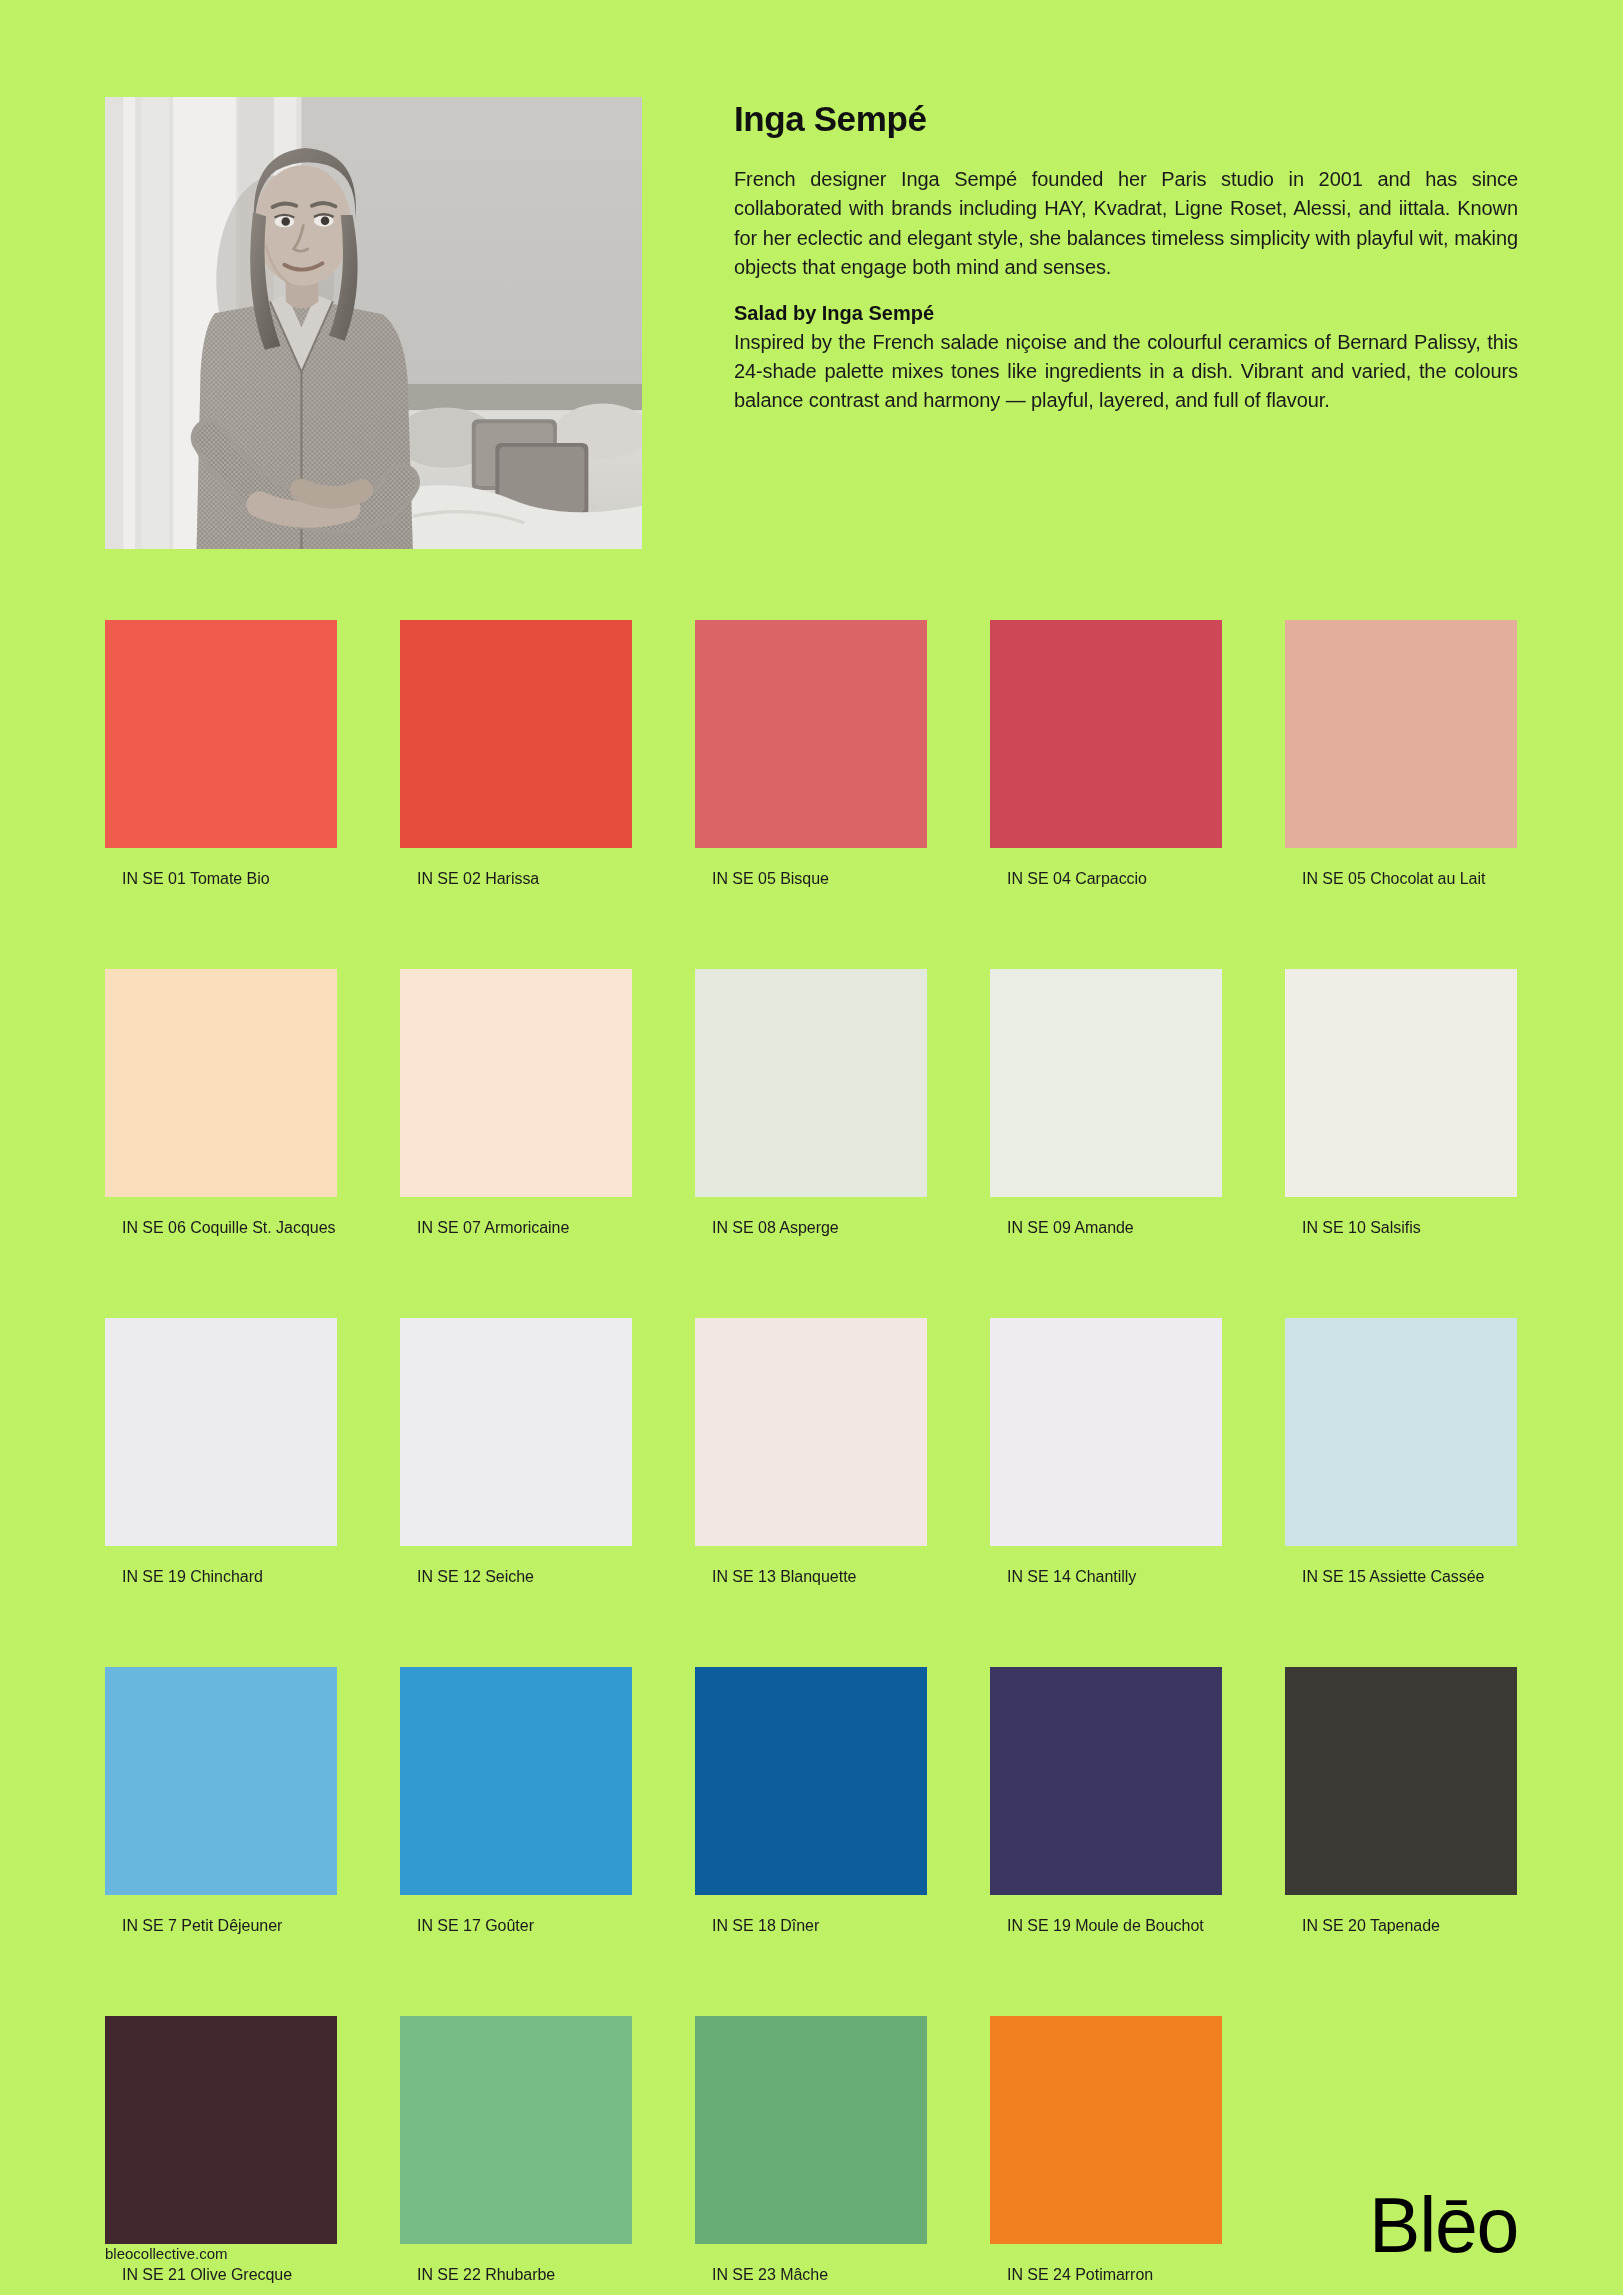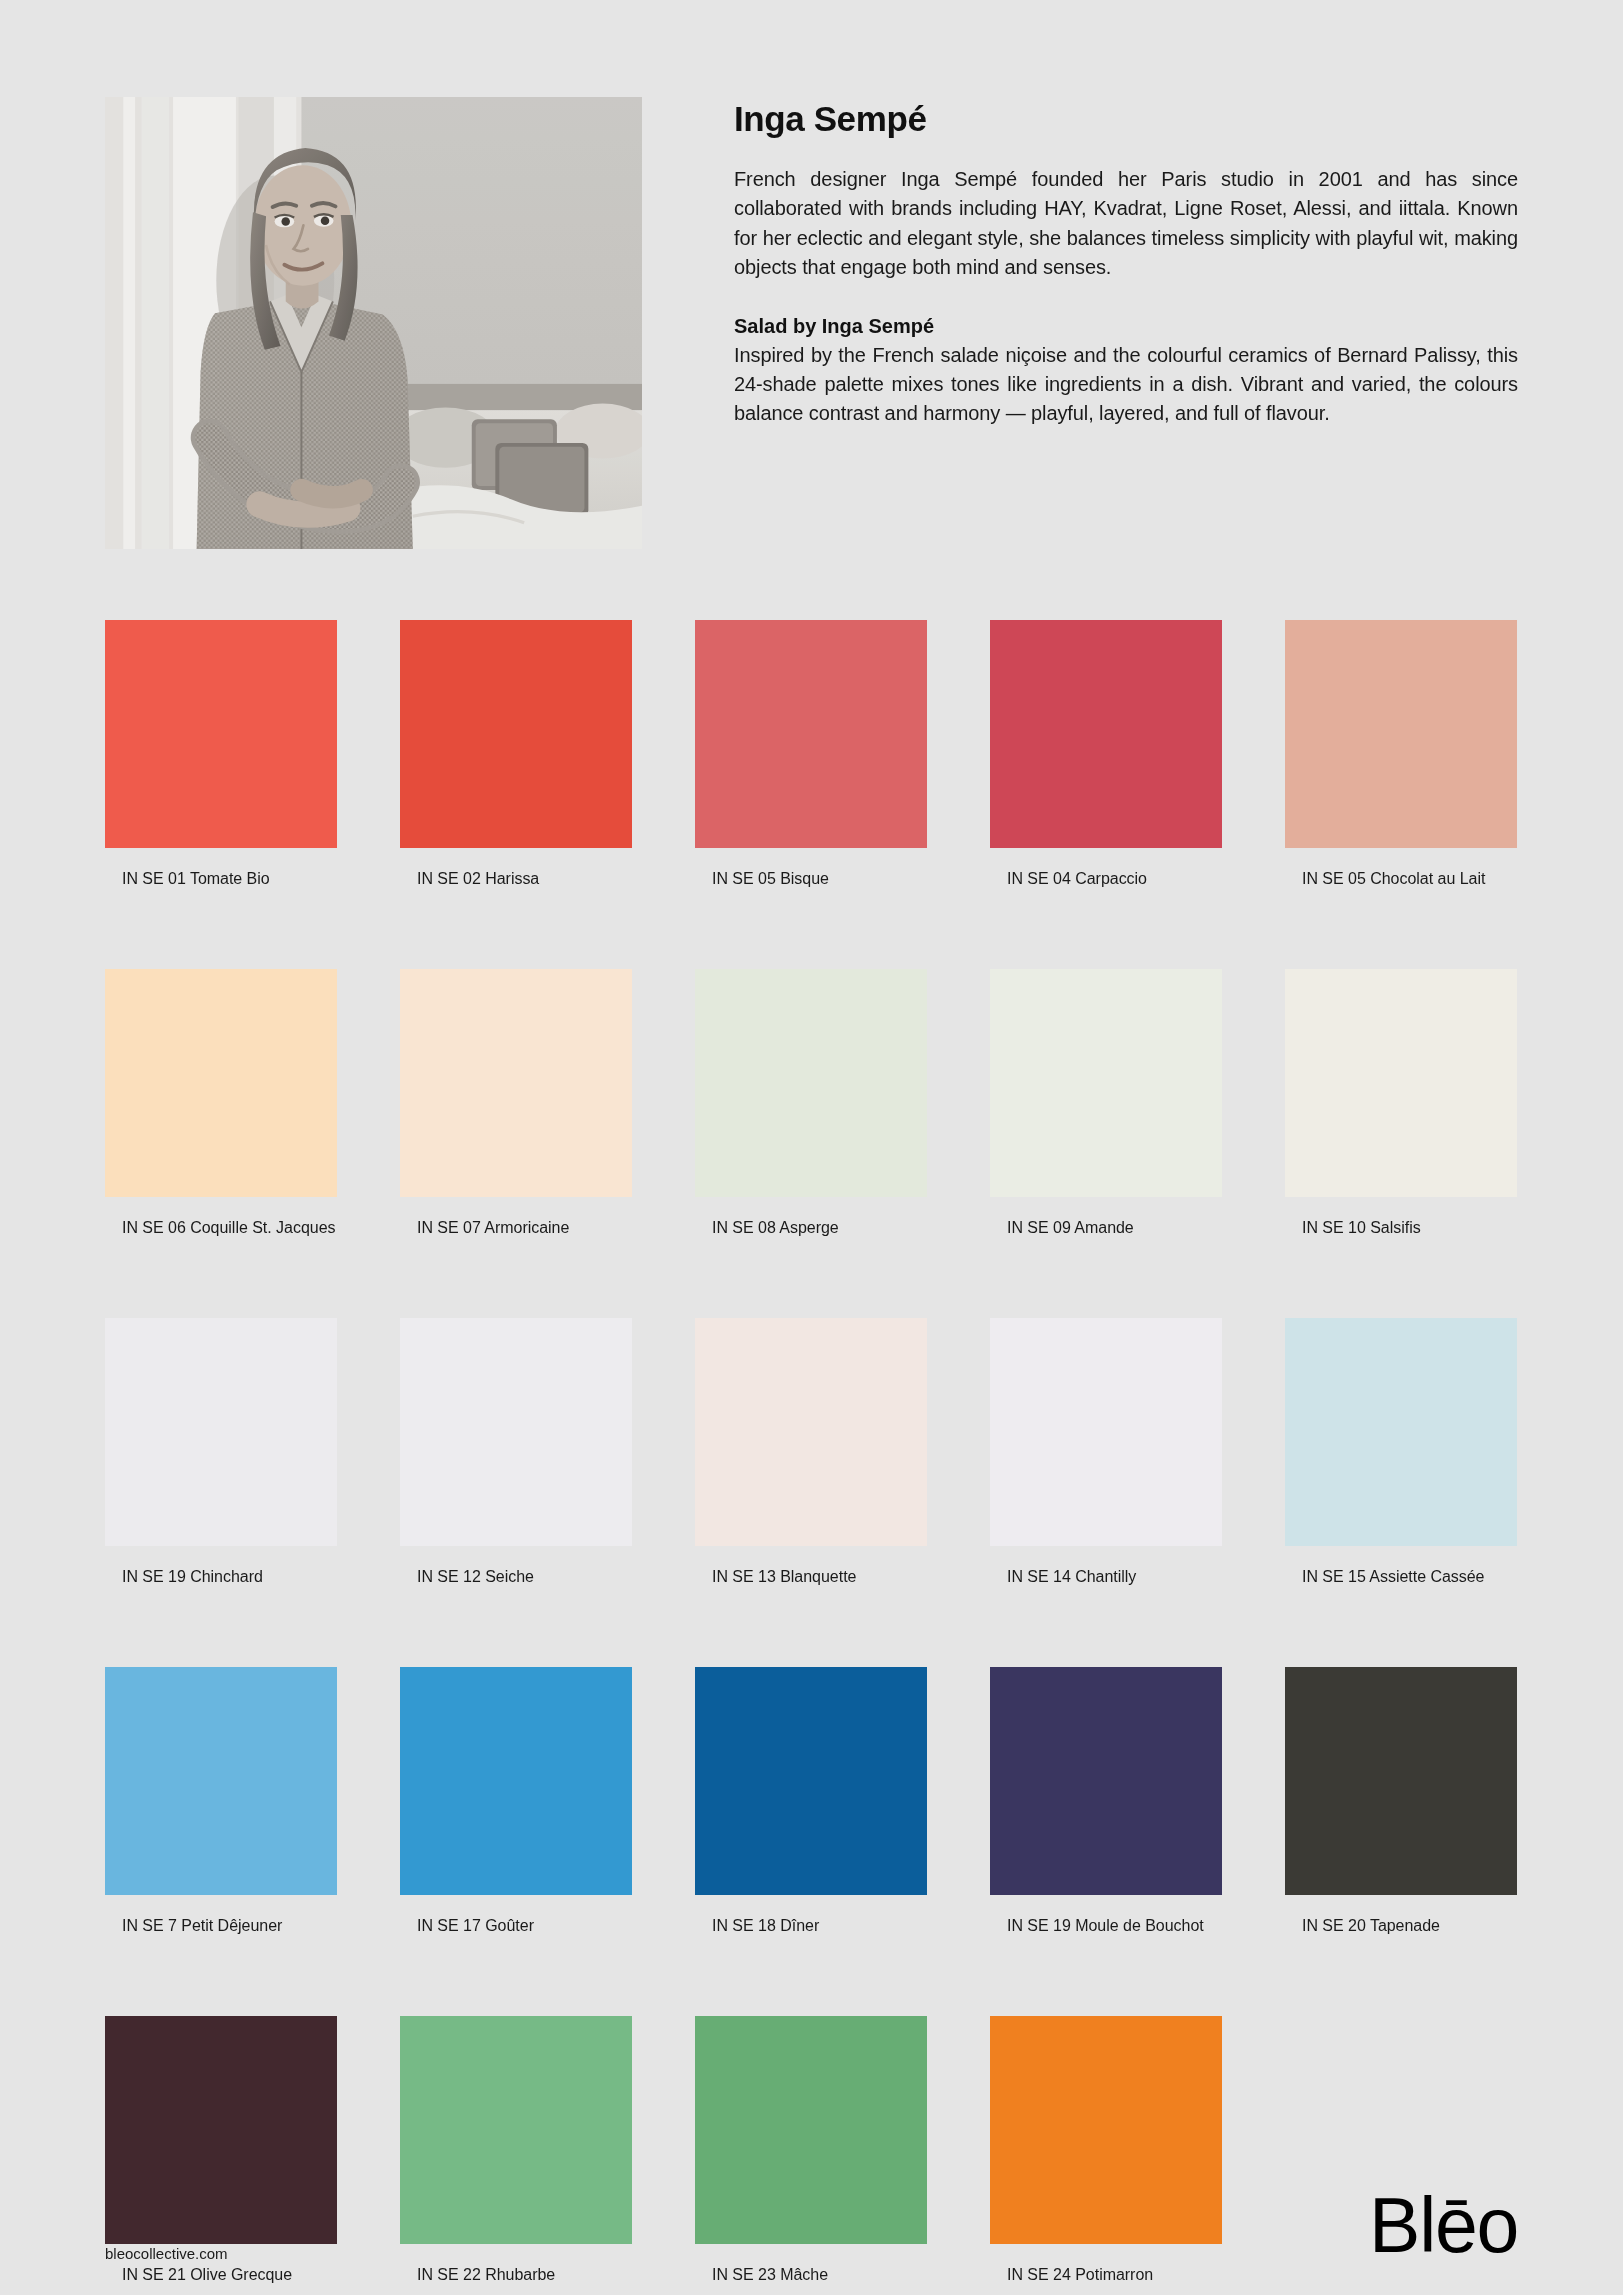--- a/index.html
+++ b/index.html
@@ -15,21 +15,21 @@
     color: #1a1a1a;
     position: relative;
     overflow: hidden;
   }
 
   .page {
     position: absolute;
     left: 0; top: 0;
     width: 1623px;
     height: 2295px;
-    background: #e5e5e5;
+    background: #bef264;
   }
 
   
   .header {
     position: absolute;
     left: 105px;
     top: 97px;
     width: 1413px;
     height: 458px;
     display: flex;
@@ -67,21 +67,21 @@
     line-height: 1.46;
     text-align: justify;
     color: #1a1a1a;
     letter-spacing: -0.1px;
   }
 
   .section-heading {
     font-size: 20px;
     font-weight: bold;
     line-height: 1.46;
-    margin-top: 30px;
+    margin-top: 17px;
     color: #111111;
   }
 
   .section-body {
     font-size: 20px;
     line-height: 1.46;
     text-align: justify;
     color: #1a1a1a;
     letter-spacing: -0.1px;
   }

